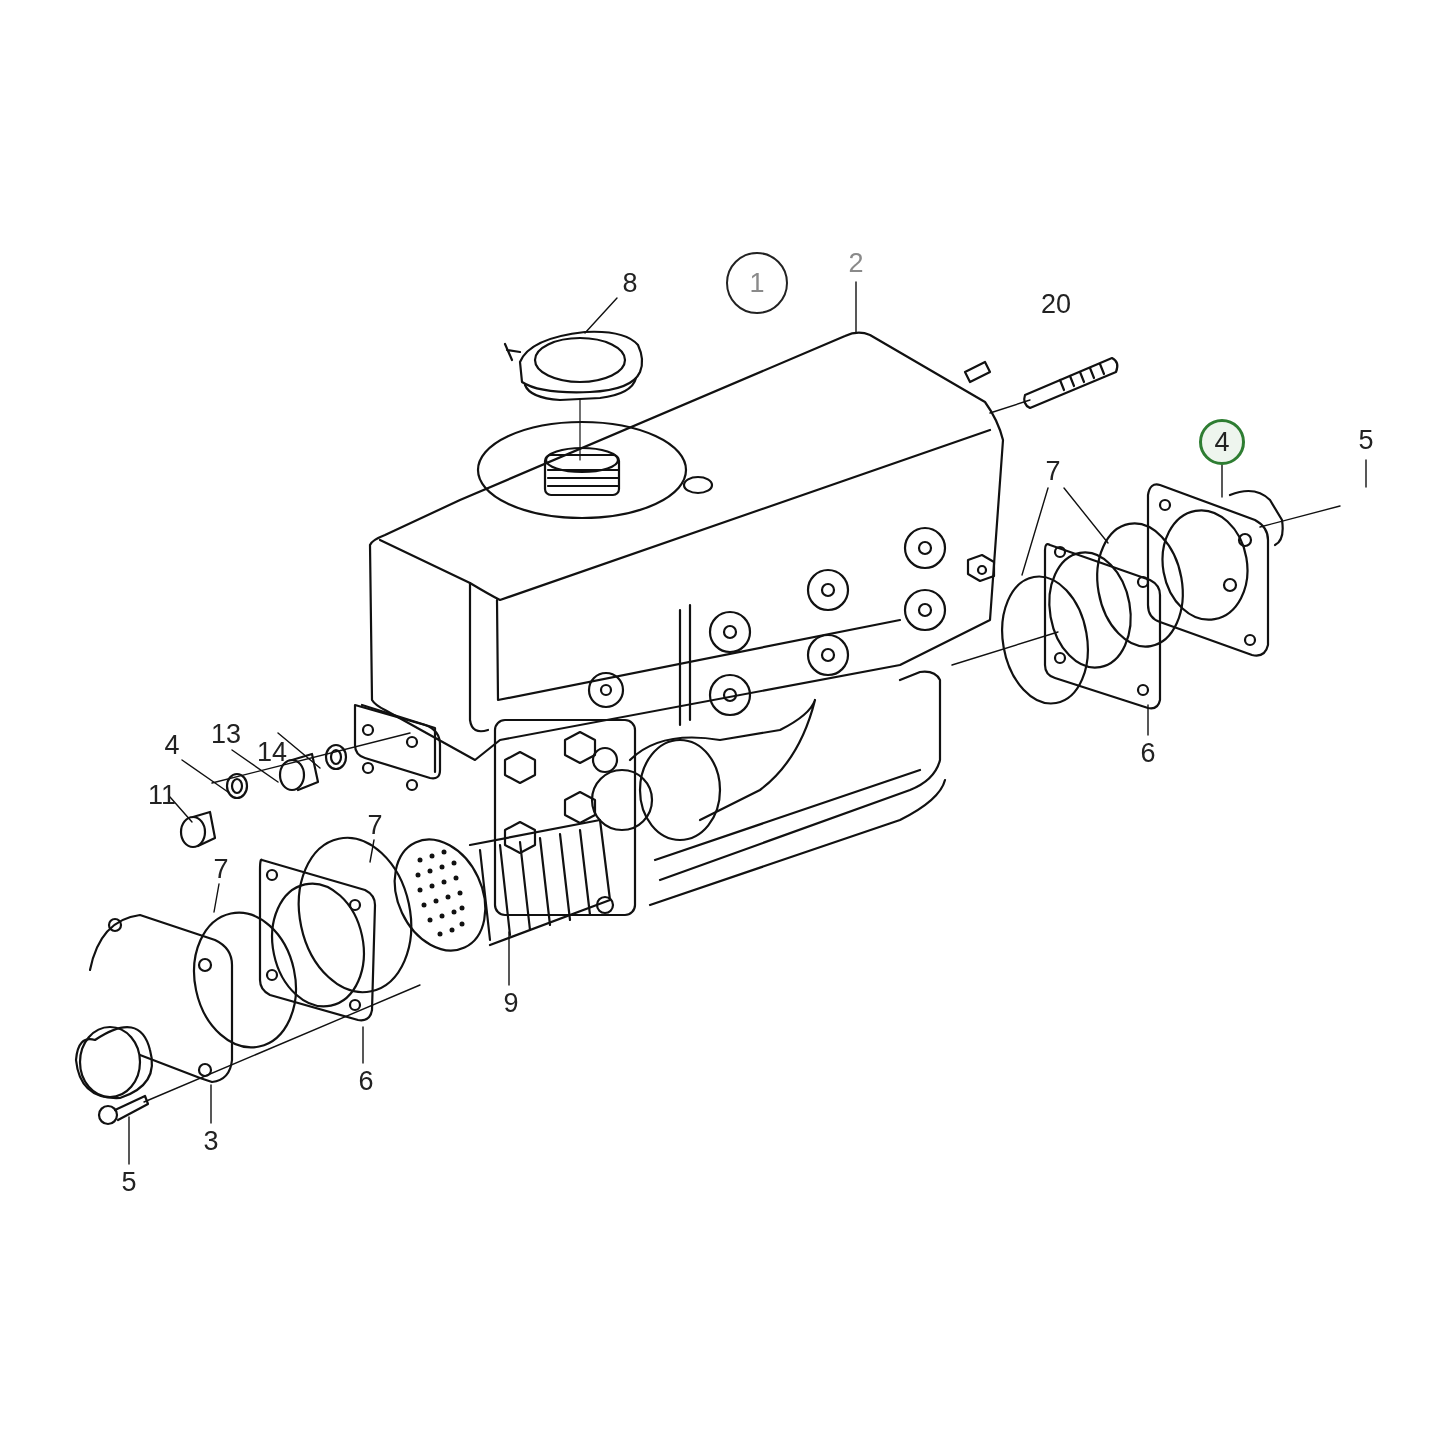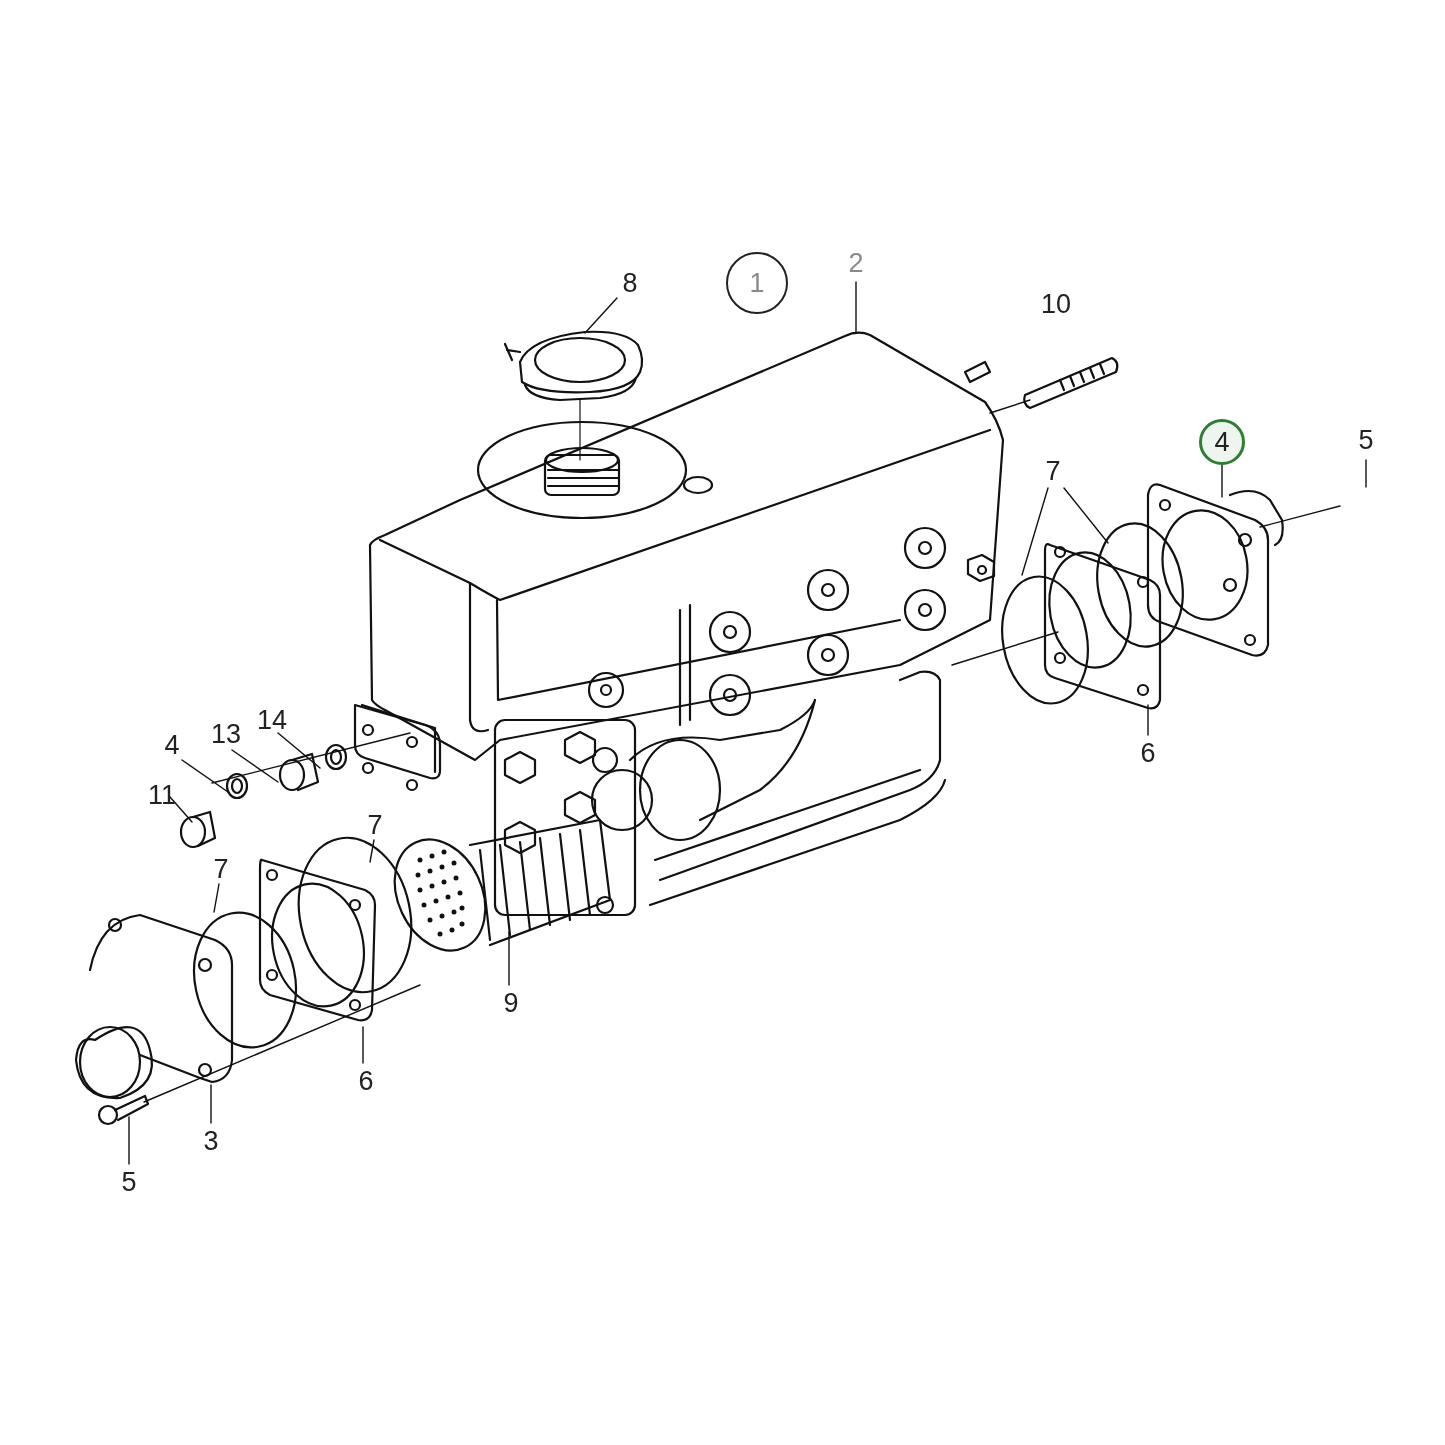--- a/index.html
+++ b/index.html
@@ -198,25 +198,25 @@
     <circle cx="1230" cy="585" r="6"></circle>
       <circle cx="1250" cy="640" r="5"></circle>
   </g>
 </svg>
 
 <div class="callout ref1" style="left:757px;top:283px;">1</div>
 <div class="callout ref4" style="left:1222px;top:442px;">4</div>
 
 <div class="lbl grey" style="left:856px;top:263px;">2</div>
 <div class="lbl" style="left:630px;top:283px;">8</div>
-<div class="lbl" style="left:1056px;top:304px;">10</div>
+<div class="lbl" style="left:1056px;top:304px;">20</div>
 <div class="lbl" style="left:1366px;top:440px;">5</div>
 <div class="lbl" style="left:1053px;top:471px;">7</div>
 <div class="lbl" style="left:1148px;top:753px;">6</div>
-<div class="lbl" style="left:272px;top:720px;">14</div>
+<div class="lbl" style="left:272px;top:752px;">14</div>
 <div class="lbl" style="left:226px;top:734px;">13</div>
 <div class="lbl" style="left:172px;top:745px;">4</div>
 <div class="lbl" style="left:162px;top:783px;margin-top:12px;">11</div>
 <div class="lbl" style="left:375px;top:825px;">7</div>
 <div class="lbl" style="left:221px;top:869px;">7</div>
 <div class="lbl" style="left:511px;top:1003px;">9</div>
 <div class="lbl" style="left:366px;top:1081px;">6</div>
 <div class="lbl" style="left:211px;top:1141px;">3</div>
 <div class="lbl" style="left:129px;top:1182px;">5</div>
 

